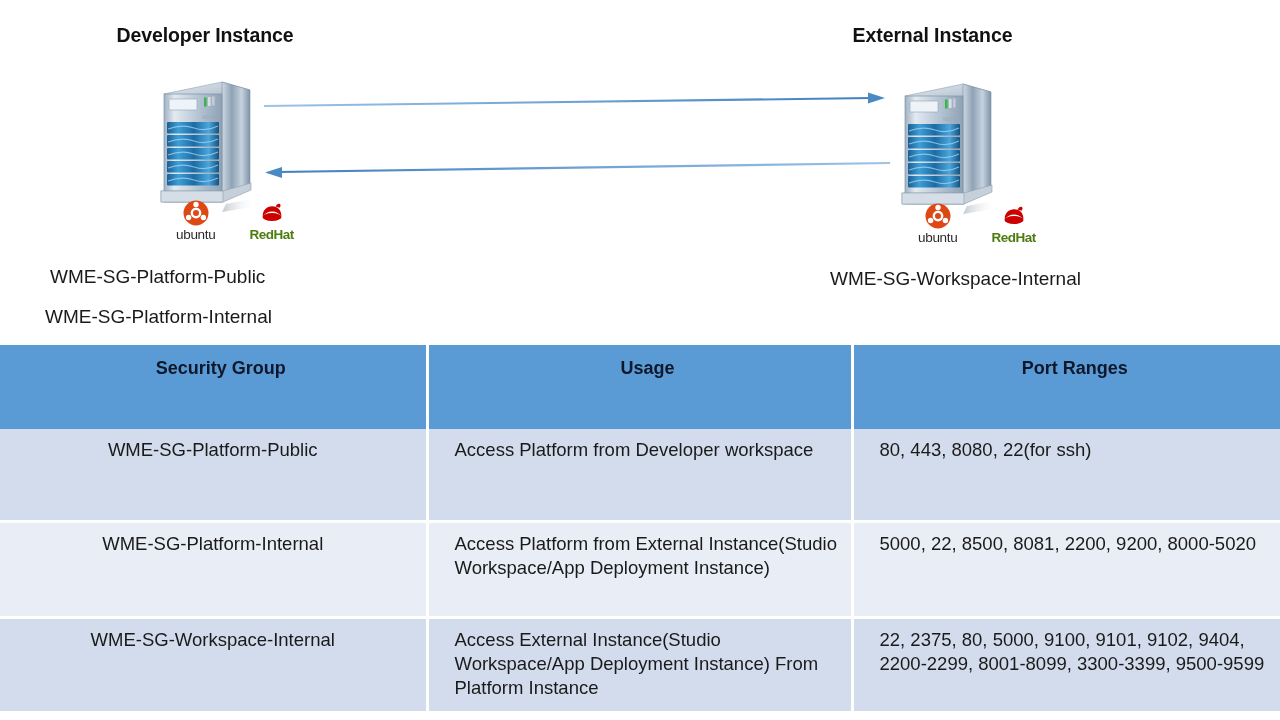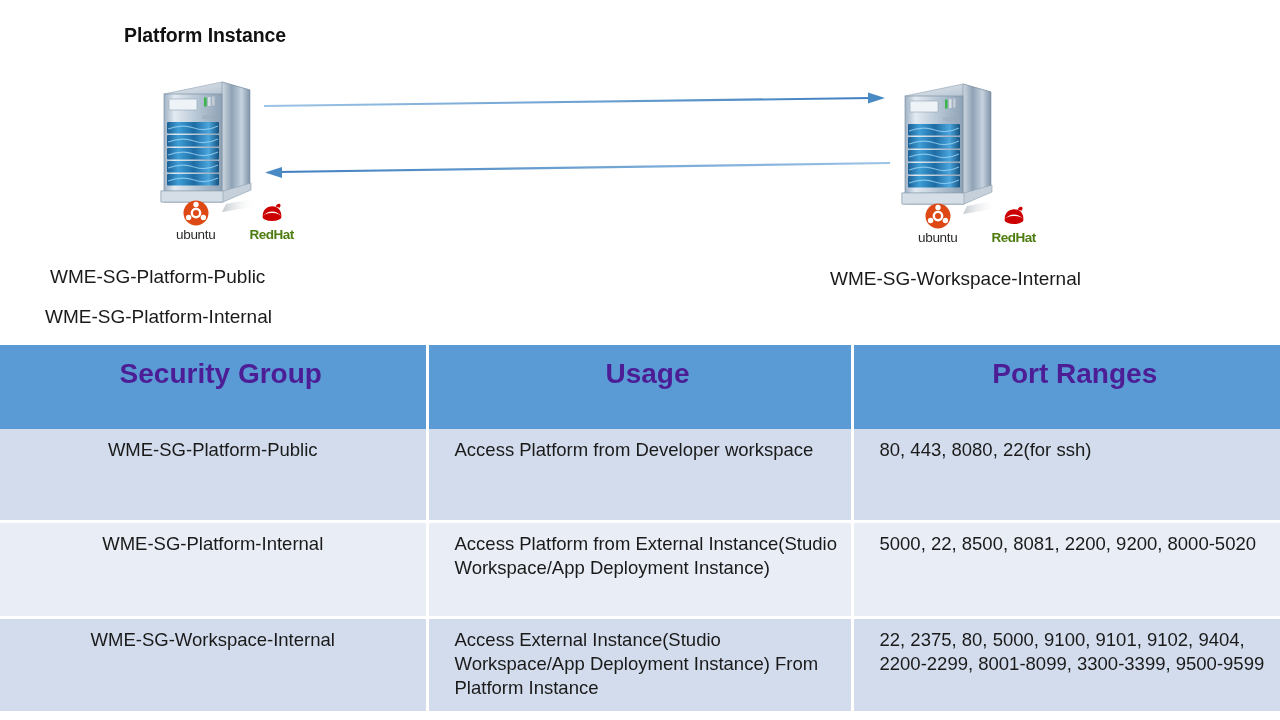--- a/index.html
+++ b/index.html
@@ -122,22 +122,22 @@
     border-collapse: collapse;
     table-layout: fixed;
   }
 
   #sg-table col.c1 { width: 427px; }
   #sg-table col.c2 { width: 425px; }
   #sg-table col.c3 { width: 428px; }
 
   #sg-table th {
     background: #5b9bd5;
-    color: #4c1d95;
-    font-size: 28px;
+    color: #0f172a;
+    font-size: 18px;
     font-weight: bold;
     text-align: center;
     vertical-align: top;
     padding: 13px 8px 0 24px;
     height: 84px;
     border-right: 3px solid #ffffff;
     box-sizing: border-box;
   }
   #sg-table th:last-child { border-right: none; }
 
@@ -194,23 +194,24 @@
         <line x1="264" y1="106" x2="872" y2="98" stroke="url(#gradR)" stroke-width="2.1"></line>
         <polygon points="885,98 868,92.5 868,103.5" fill="#4a8ac4"></polygon>
       </g>
 
       <g>
         <line x1="278" y1="172" x2="890" y2="163" stroke="url(#gradL)" stroke-width="2.1"></line>
         <polygon points="265,172.5 282,167 282,178" fill="#4a8ac4"></polygon>
       </g>
     </svg>
 
-    <div class="node-title" id="platform-title">Platform Instance</div>
+    <div class="node-title" id="platform-title">Developer Instance</div>
 
     <div class="node-title" id="external-title">
+      <div>External Instance</div>
     </div>
 
     <div class="server" id="server-left">
       <svg viewBox="0 0 108 140" width="108" height="140">
         <defs>
           <linearGradient id="sideGrad" x1="0" y1="0" x2="1" y2="0">
             <stop offset="0%" stop-color="#cfd8e2"></stop>
             <stop offset="35%" stop-color="#8fa3b6"></stop>
             <stop offset="70%" stop-color="#c6d2de"></stop>
             <stop offset="100%" stop-color="#7e93a8"></stop>

